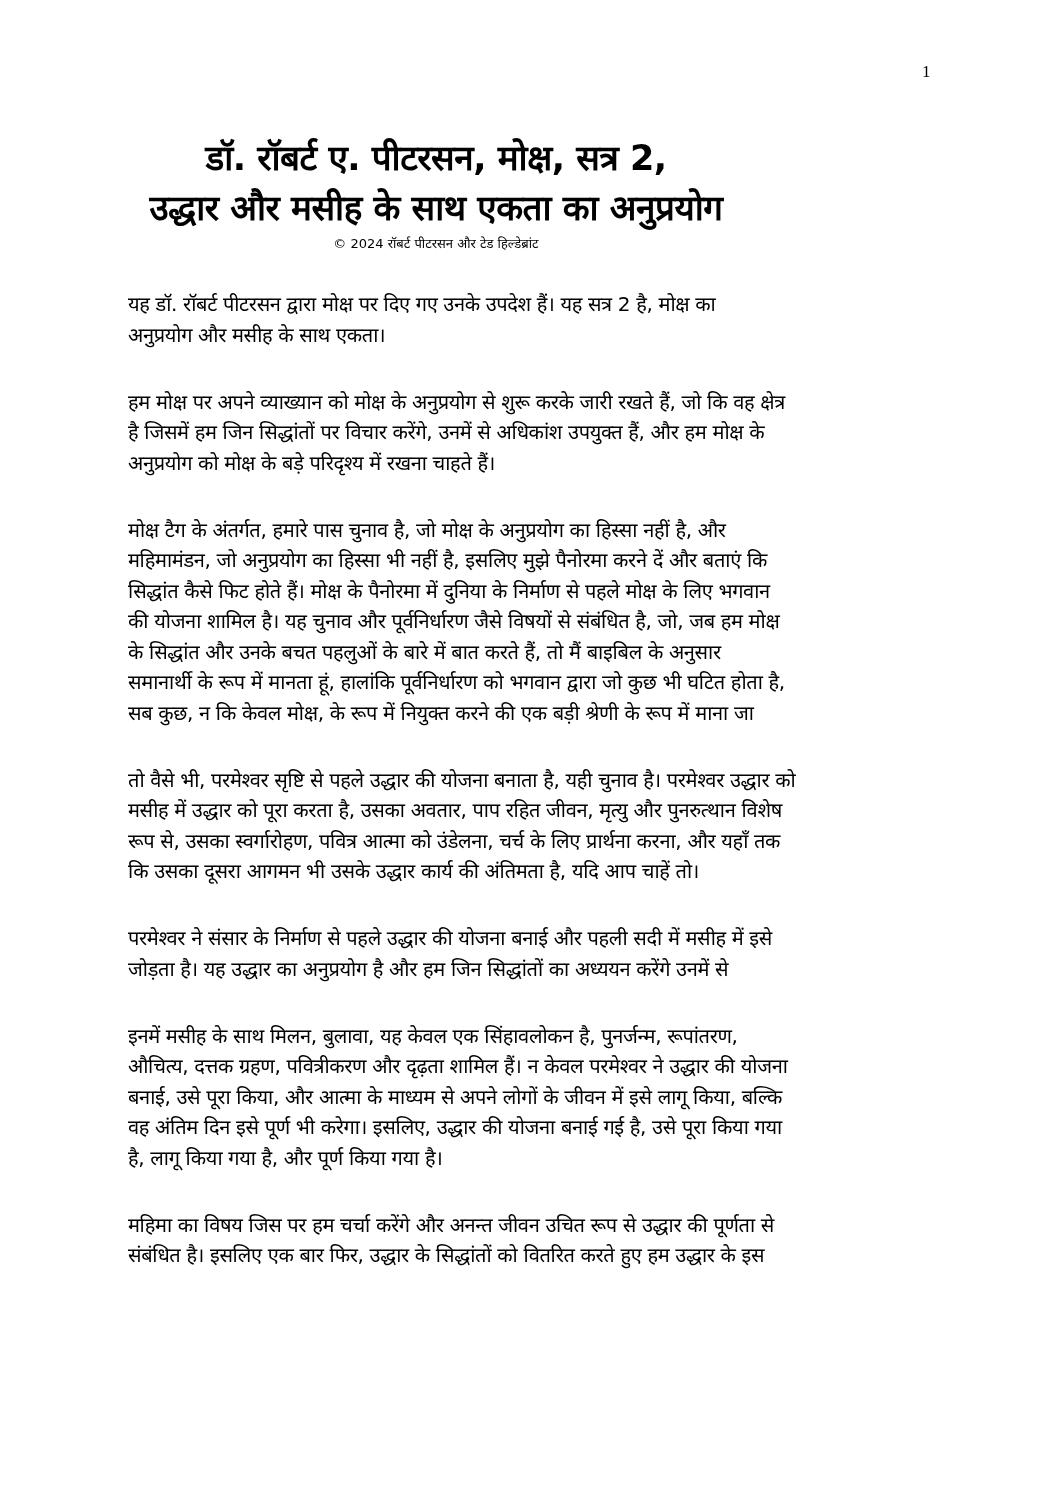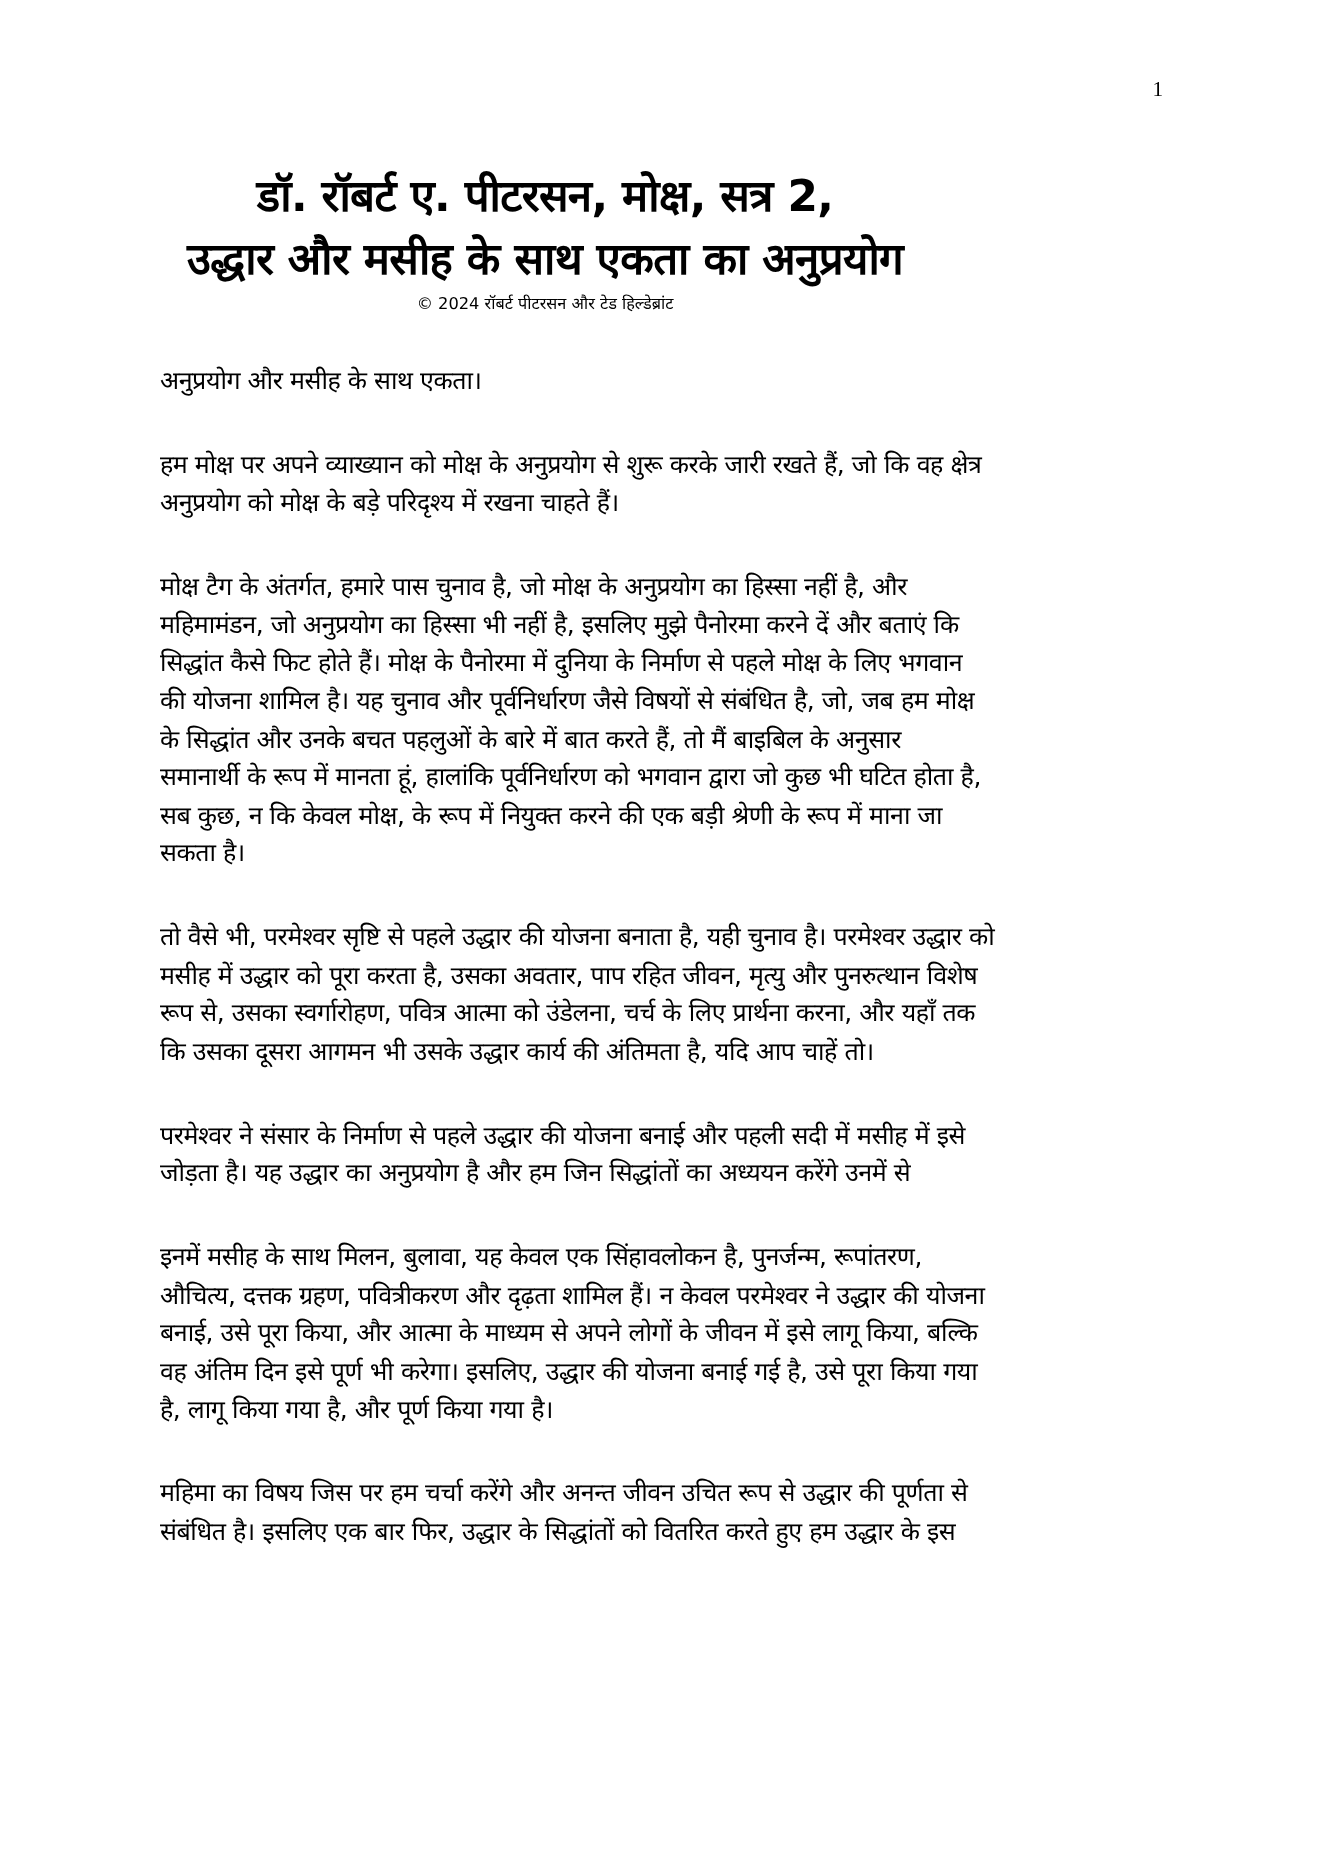--- a/index.html
+++ b/index.html
@@ -65,35 +65,36 @@
 <div class="page-number">1</div>
 
 <div class="header">
   <div class="title-line">डॉ. रॉबर्ट ए. पीटरसन, मोक्ष, सत्र 2,</div>
   <div class="title-line">उद्धार और मसीह के साथ एकता का अनुप्रयोग</div>
   <div class="copyright">© 2024 रॉबर्ट पीटरसन और टेड हिल्डेब्रांट</div>
 </div>
 
 <div class="body-text">
   <p class="para">
+    <span class="line">यह डॉ. रॉबर्ट पीटरसन द्वारा मोक्ष पर दिए गए उनके उपदेश हैं। यह सत्र 2 है, मोक्ष का</span>
     <span class="line">अनुप्रयोग और मसीह के साथ एकता।</span>
   </p>
   <p class="para">
     <span class="line">हम मोक्ष पर अपने व्याख्यान को मोक्ष के अनुप्रयोग से शुरू करके जारी रखते हैं, जो कि वह क्षेत्र</span>
+    <span class="line">है जिसमें हम जिन सिद्धांतों पर विचार करेंगे, उनमें से अधिकांश उपयुक्त हैं, और हम मोक्ष के</span>
     <span class="line">अनुप्रयोग को मोक्ष के बड़े परिदृश्य में रखना चाहते हैं।</span>
   </p>
   <p class="para">
     <span class="line">मोक्ष टैग के अंतर्गत, हमारे पास चुनाव है, जो मोक्ष के अनुप्रयोग का हिस्सा नहीं है, और</span>
     <span class="line">महिमामंडन, जो अनुप्रयोग का हिस्सा भी नहीं है, इसलिए मुझे पैनोरमा करने दें और बताएं कि</span>
     <span class="line">सिद्धांत कैसे फिट होते हैं। मोक्ष के पैनोरमा में दुनिया के निर्माण से पहले मोक्ष के लिए भगवान</span>
     <span class="line">की योजना शामिल है। यह चुनाव और पूर्वनिर्धारण जैसे विषयों से संबंधित है, जो, जब हम मोक्ष</span>
     <span class="line">के सिद्धांत और उनके बचत पहलुओं के बारे में बात करते हैं, तो मैं बाइबिल के अनुसार</span>
     <span class="line">समानार्थी के रूप में मानता हूं, हालांकि पूर्वनिर्धारण को भगवान द्वारा जो कुछ भी घटित होता है,</span>
     <span class="line">सब कुछ, न कि केवल मोक्ष, के रूप में नियुक्त करने की एक बड़ी श्रेणी के रूप में माना जा</span>
-    <span class="line">सकता है।</span>
   </p>
   <p class="para">
     <span class="line">तो वैसे भी, परमेश्वर सृष्टि से पहले उद्धार की योजना बनाता है, यही चुनाव है। परमेश्वर उद्धार को</span>
     <span class="line">मसीह में उद्धार को पूरा करता है, उसका अवतार, पाप रहित जीवन, मृत्यु और पुनरुत्थान विशेष</span>
     <span class="line">रूप से, उसका स्वर्गारोहण, पवित्र आत्मा को उंडेलना, चर्च के लिए प्रार्थना करना, और यहाँ तक</span>
     <span class="line">कि उसका दूसरा आगमन भी उसके उद्धार कार्य की अंतिमता है, यदि आप चाहें तो।</span>
   </p>
   <p class="para">
     <span class="line">परमेश्वर ने संसार के निर्माण से पहले उद्धार की योजना बनाई और पहली सदी में मसीह में इसे</span>
     <span class="line">जोड़ता है। यह उद्धार का अनुप्रयोग है और हम जिन सिद्धांतों का अध्ययन करेंगे उनमें से</span>

